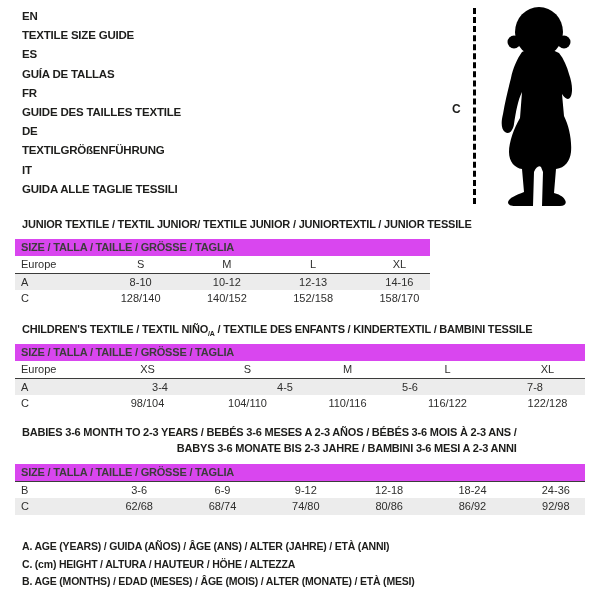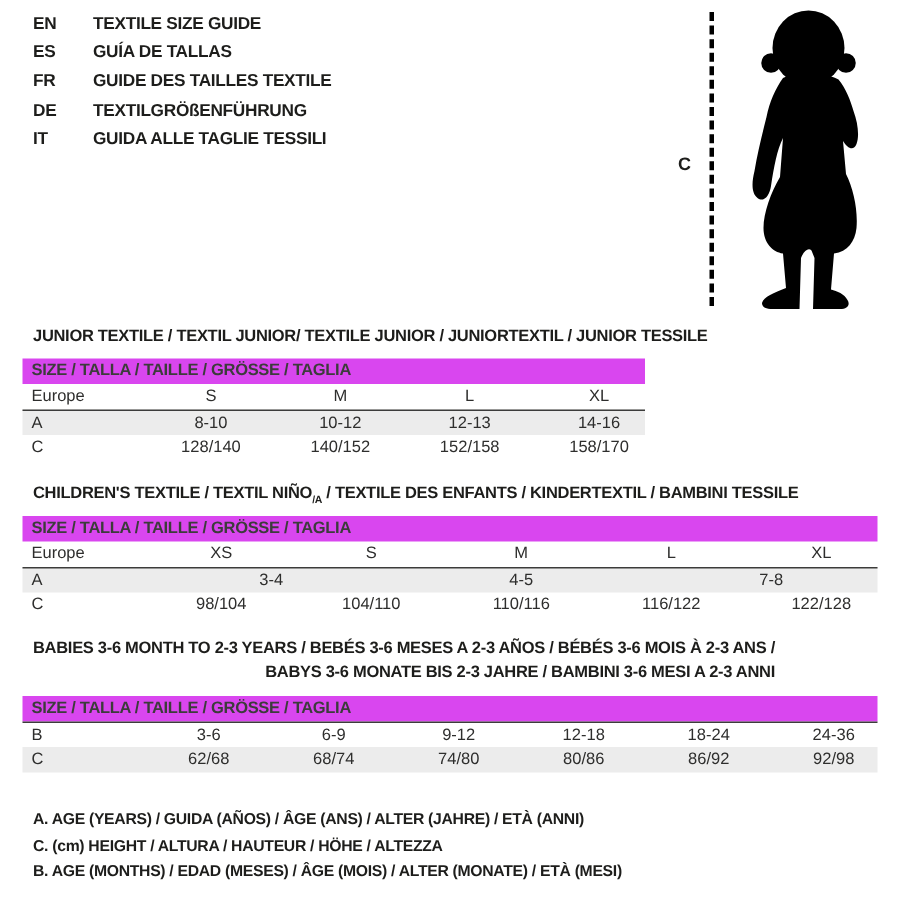--- a/index.html
+++ b/index.html
@@ -3,21 +3,21 @@
 <meta charset="utf-8">
 <style>
   html,body{margin:0;padding:0;}
   body{
     width:600px;height:600px;position:relative;background:#ffffff;
     font-family:"Liberation Sans",sans-serif;color:#1d1d1b;
     -webkit-font-smoothing:antialiased;overflow:hidden;
   }
   
   .lang-block{position:absolute;left:22px;top:7px;}
-  .lang-row{display:flex;line-height:19.2px;font-size:11.5px;font-weight:bold;letter-spacing:-0.2px;}
+  .lang-row{display:flex;line-height:19.2px;font-size:11.5px;font-weight:bold;letter-spacing:-0.2px;flex-direction:column;}
   .lang-code{width:40px;}
   
   .figure{position:absolute;left:448px;top:4px;width:150px;height:205px;}
   .dash-line{position:absolute;left:25px;top:4px;height:196px;width:0;border-left:3px dashed #000;}
   .c-label{position:absolute;left:4px;top:98px;font-size:12px;font-weight:bold;}
   .figure svg{position:absolute;left:34px;top:2px;}
   
   .tbl-title{position:absolute;left:22px;font-size:11px;font-weight:bold;letter-spacing:-0.2px;white-space:nowrap;}
   .tbl-title .sub{font-size:7px;vertical-align:sub;}
   .size-table{position:absolute;left:15px;}
@@ -136,20 +136,21 @@
     <span class="cell">XS</span>
     <span class="cell">S</span>
     <span class="cell">M</span>
     <span class="cell">L</span>
     <span class="cell">XL</span>
   </div>
   <div class="row stripe topline">
     <span class="lbl">A</span>
     <span class="cell">3-4</span>
     <span class="cell">4-5</span>
+    <span class="cell">5-6</span>
     <span class="cell">7-8</span>
   </div>
   <div class="row">
     <span class="lbl">C</span>
     <span class="cell">98/104</span>
     <span class="cell">104/110</span>
     <span class="cell">110/116</span>
     <span class="cell">116/122</span>
     <span class="cell">122/128</span>
   </div>

